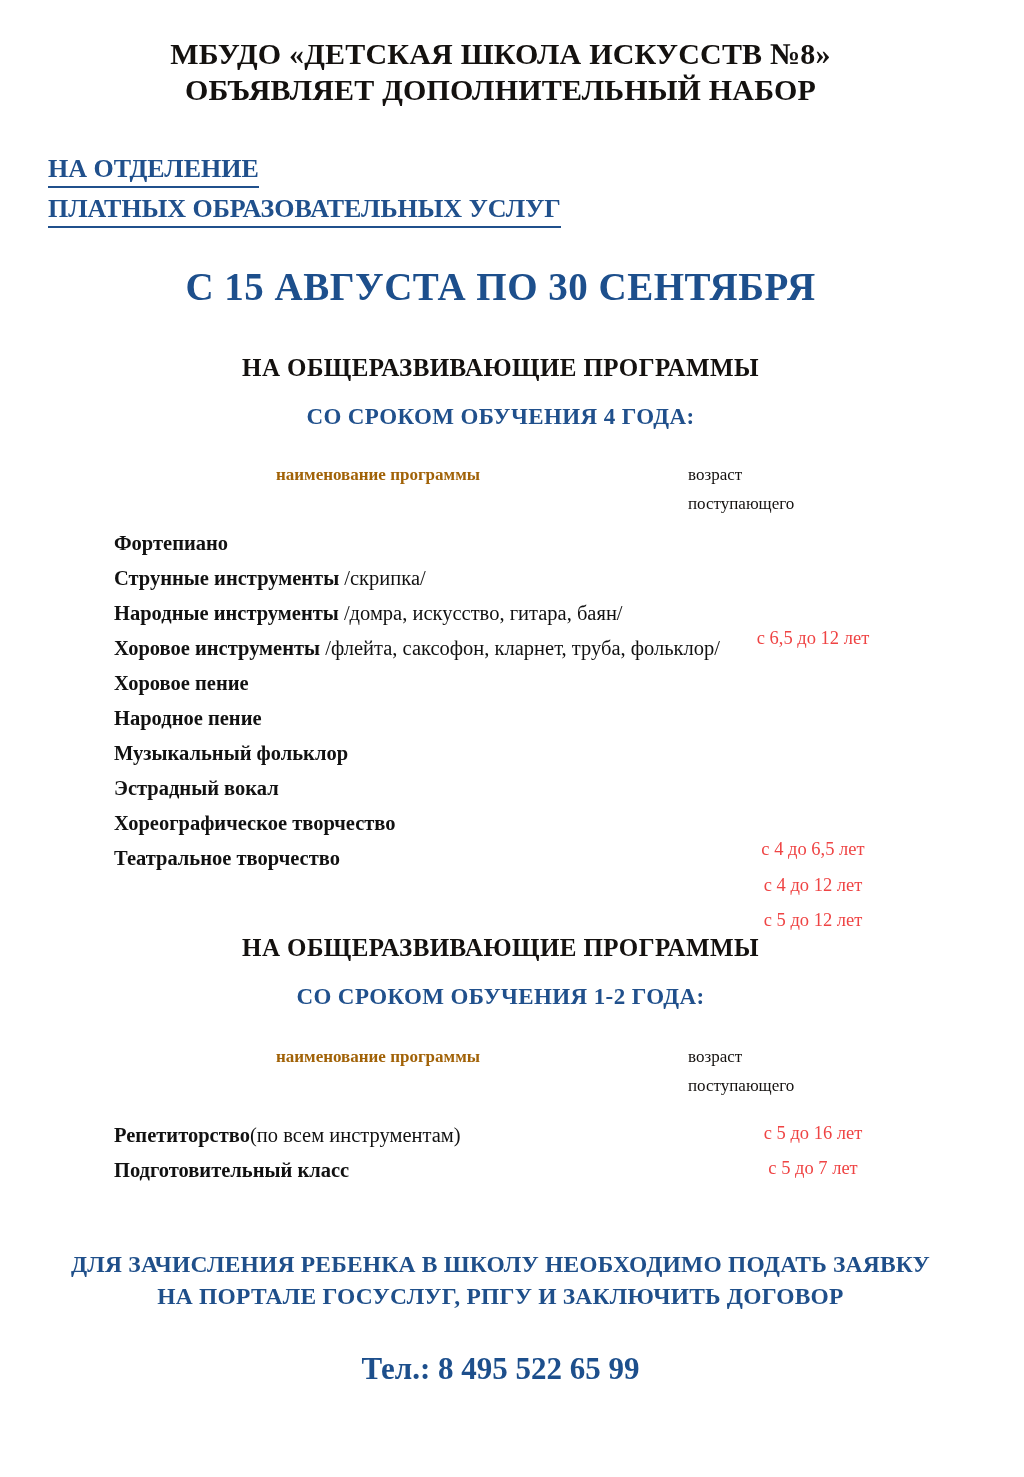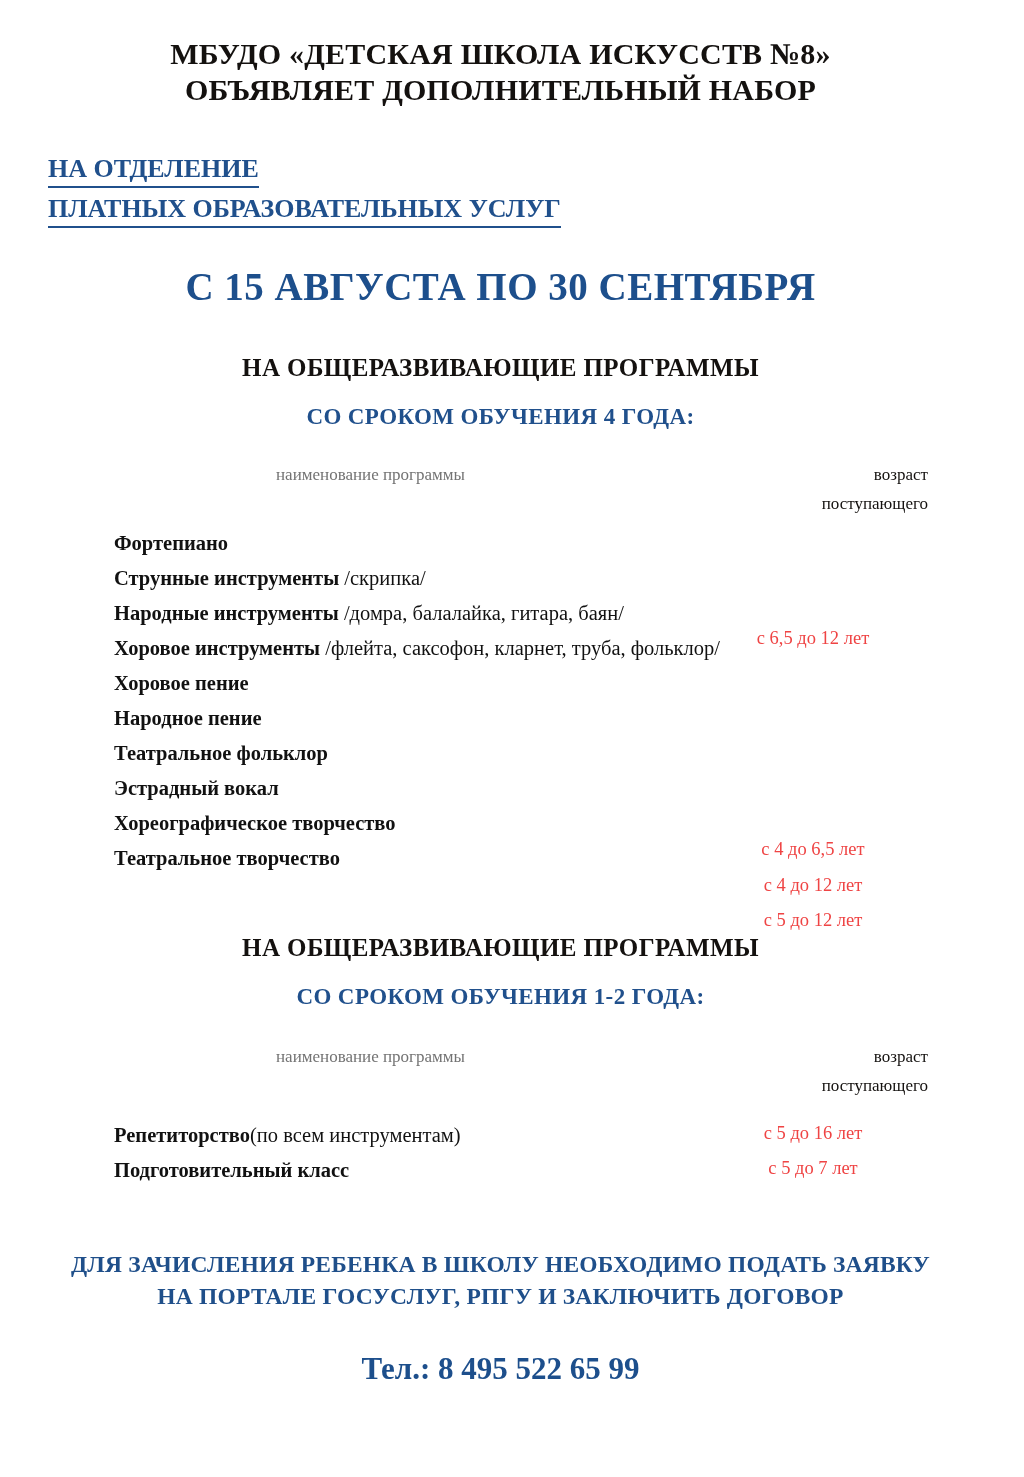--- a/index.html
+++ b/index.html
@@ -100,29 +100,30 @@
   .col-heads {
     position: relative;
     height: 60px;
   }
   .col-head-name {
     position: absolute;
     left: 228px;
     top: 0;
     font-size: 17px;
     line-height: 29px;
-    color: #737373;
-    white-space: nowrap;
+    color: #a16207;
+    white-space: nowrap;
+    font-weight: bold;
   }
   .col-head-age {
     position: absolute;
     left: 640px;
     top: 0;
     width: 240px;
-    text-align: right;
+    text-align: left;
     font-size: 17px;
     line-height: 29px;
     color: #14110f;
   }
   .col-head-age span { display: block; white-space: nowrap; }
 
   .rows {
     position: relative;
     margin-top: 6px;
   }
@@ -214,33 +215,33 @@
 
     <div class="rows">
       <div class="prog-list">
         <div class="prog-row">
           <span class="nm">Фортепиано</span><span class="sub"></span>
         </div>
         <div class="prog-row">
           <span class="nm">Струнные инструменты</span> <span class="sub">/скрипка/</span>
         </div>
         <div class="prog-row">
-          <span class="nm">Народные инструменты</span> <span class="sub">/домра, балалайка,  гитара,  баян/</span>
+          <span class="nm">Народные инструменты</span> <span class="sub">/домра, искусство,  гитара,  баян/</span>
         </div>
         <div class="prog-row">
           <span class="nm">Хоровое инструменты</span> <span class="sub">/флейта,  саксофон, кларнет,  труба, фольклор/</span>
         </div>
         <div class="prog-row">
           <span class="nm">Хоровое пение</span><span class="sub"></span>
         </div>
         <div class="prog-row">
           <span class="nm">Народное пение</span><span class="sub"></span>
         </div>
         <div class="prog-row">
-          <span class="nm">Театральное фольклор</span><span class="sub"></span>
+          <span class="nm">Музыкальный фольклор</span><span class="sub"></span>
         </div>
         <div class="prog-row">
           <span class="nm">Эстрадный вокал</span><span class="sub"></span>
         </div>
         <div class="prog-row">
           <span class="nm">Хореографическое творчество</span><span class="sub"></span>
         </div>
         <div class="prog-row">
           <span class="nm">Театральное творчество</span><span class="sub"></span>
         </div>

